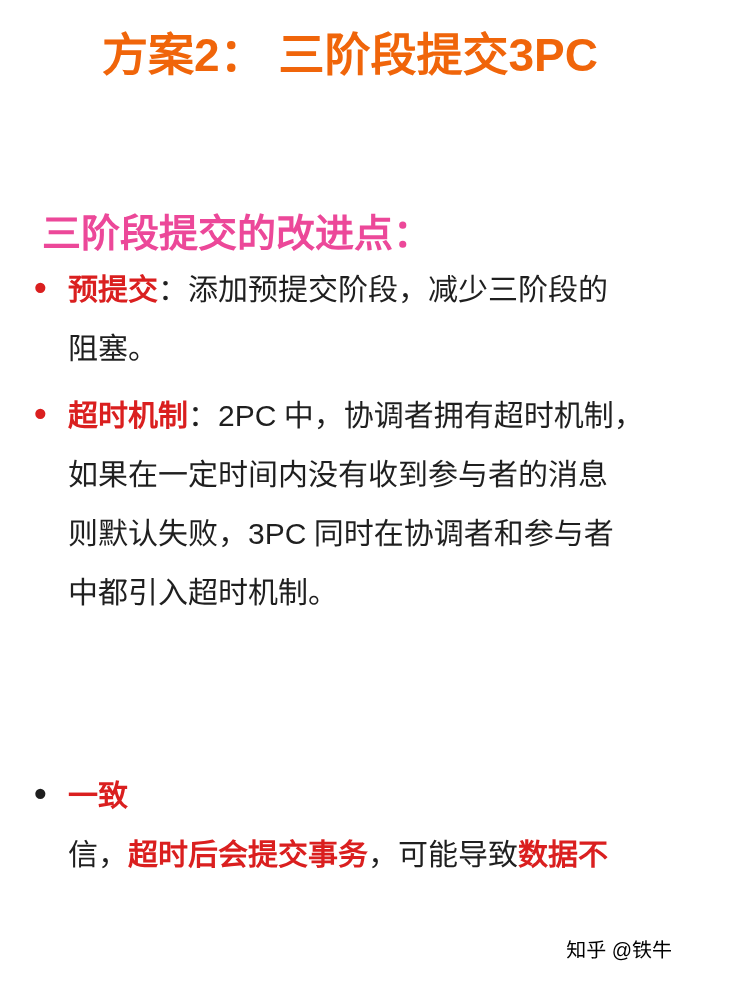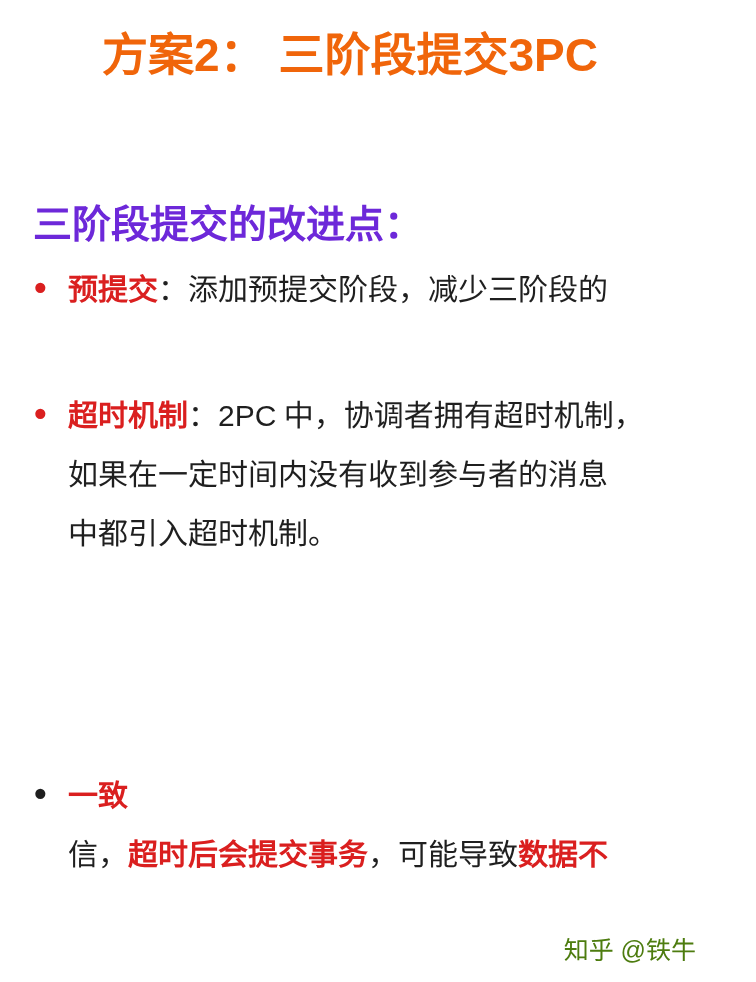--- a/index.html
+++ b/index.html
@@ -26,25 +26,25 @@
     font-family: "Liberation Sans", "DejaVu Sans", sans-serif;
     font-size: 46px;
     line-height: 58px;
     font-weight: bold;
     color: #f0650a;
     white-space: nowrap;
   }
   .heading {
     position: absolute;
     left: 30px;
-    margin: 3px;
+    margin: 12px;
     font-size: 39px;
     line-height: 48px;
     font-weight: bold;
-    color: #6d28d9;
+    color: #ec4899;
     white-space: nowrap;
   }
   .h-improve { top: 198px; }
   .h-problem { top: 706px; }
   .bullet {
     position: absolute;
     left: 30px;
     display: flex;
     align-items: flex-start;
   }
@@ -71,49 +71,51 @@
   .red {
     color: #da1f1f;
     font-weight: bold;
   }
   .sans {
     font-family: "Liberation Sans", "DejaVu Sans", sans-serif;
   }
   .watermark {
     position: absolute;
     top: 936px;
-    right: 4px;
+    right: 28px;
     font-family: "Liberation Sans", "DejaVu Sans", sans-serif;
-    font-size: 25px;
+    font-size: 20px;
     line-height: 28px;
-    color: #4d7c0f;
+    color: #000000;
     white-space: nowrap;
   }
 </style>
 </head>
 <body>
 
 <div class="slide">
 
   <h1 class="title">方案2： 三阶段提交3PC</h1>
 
   <h2 class="heading h-improve">三阶段提交的改进点：</h2>
 
   <div class="bullet b1">
     <span class="dot red-dot">•</span>
     <div class="btext">
       <div class="line"><span class="seg red">预提交</span><span class="seg">：添加预提交阶段，减少三阶段的</span></div>
+      <div class="line"><span class="seg">阻塞。</span></div>
     </div>
   </div>
 
   <div class="bullet b2">
     <span class="dot red-dot">•</span>
     <div class="btext">
       <div class="line"><span class="seg red">超时机制</span><span class="seg">：</span><span class="seg sans">2PC</span><span class="seg"> 中，协调者拥有超时机制，</span></div>
       <div class="line"><span class="seg">如果在一定时间内没有收到参与者的消息</span></div>
+      <div class="line"><span class="seg">则默认失败，</span><span class="seg sans">3PC</span><span class="seg"> 同时在协调者和参与者</span></div>
       <div class="line"><span class="seg">中都引入超时机制。</span></div>
     </div>
   </div>
 
 
   <div class="bullet b3">
     <span class="dot black-dot">•</span>
     <div class="btext">
       <div class="line"><span class="seg red">一致</span></div>
       <div class="line"><span class="seg">信，</span><span class="seg red">超时后会提交事务</span><span class="seg">，可能导致</span><span class="seg red">数据不</span></div>

